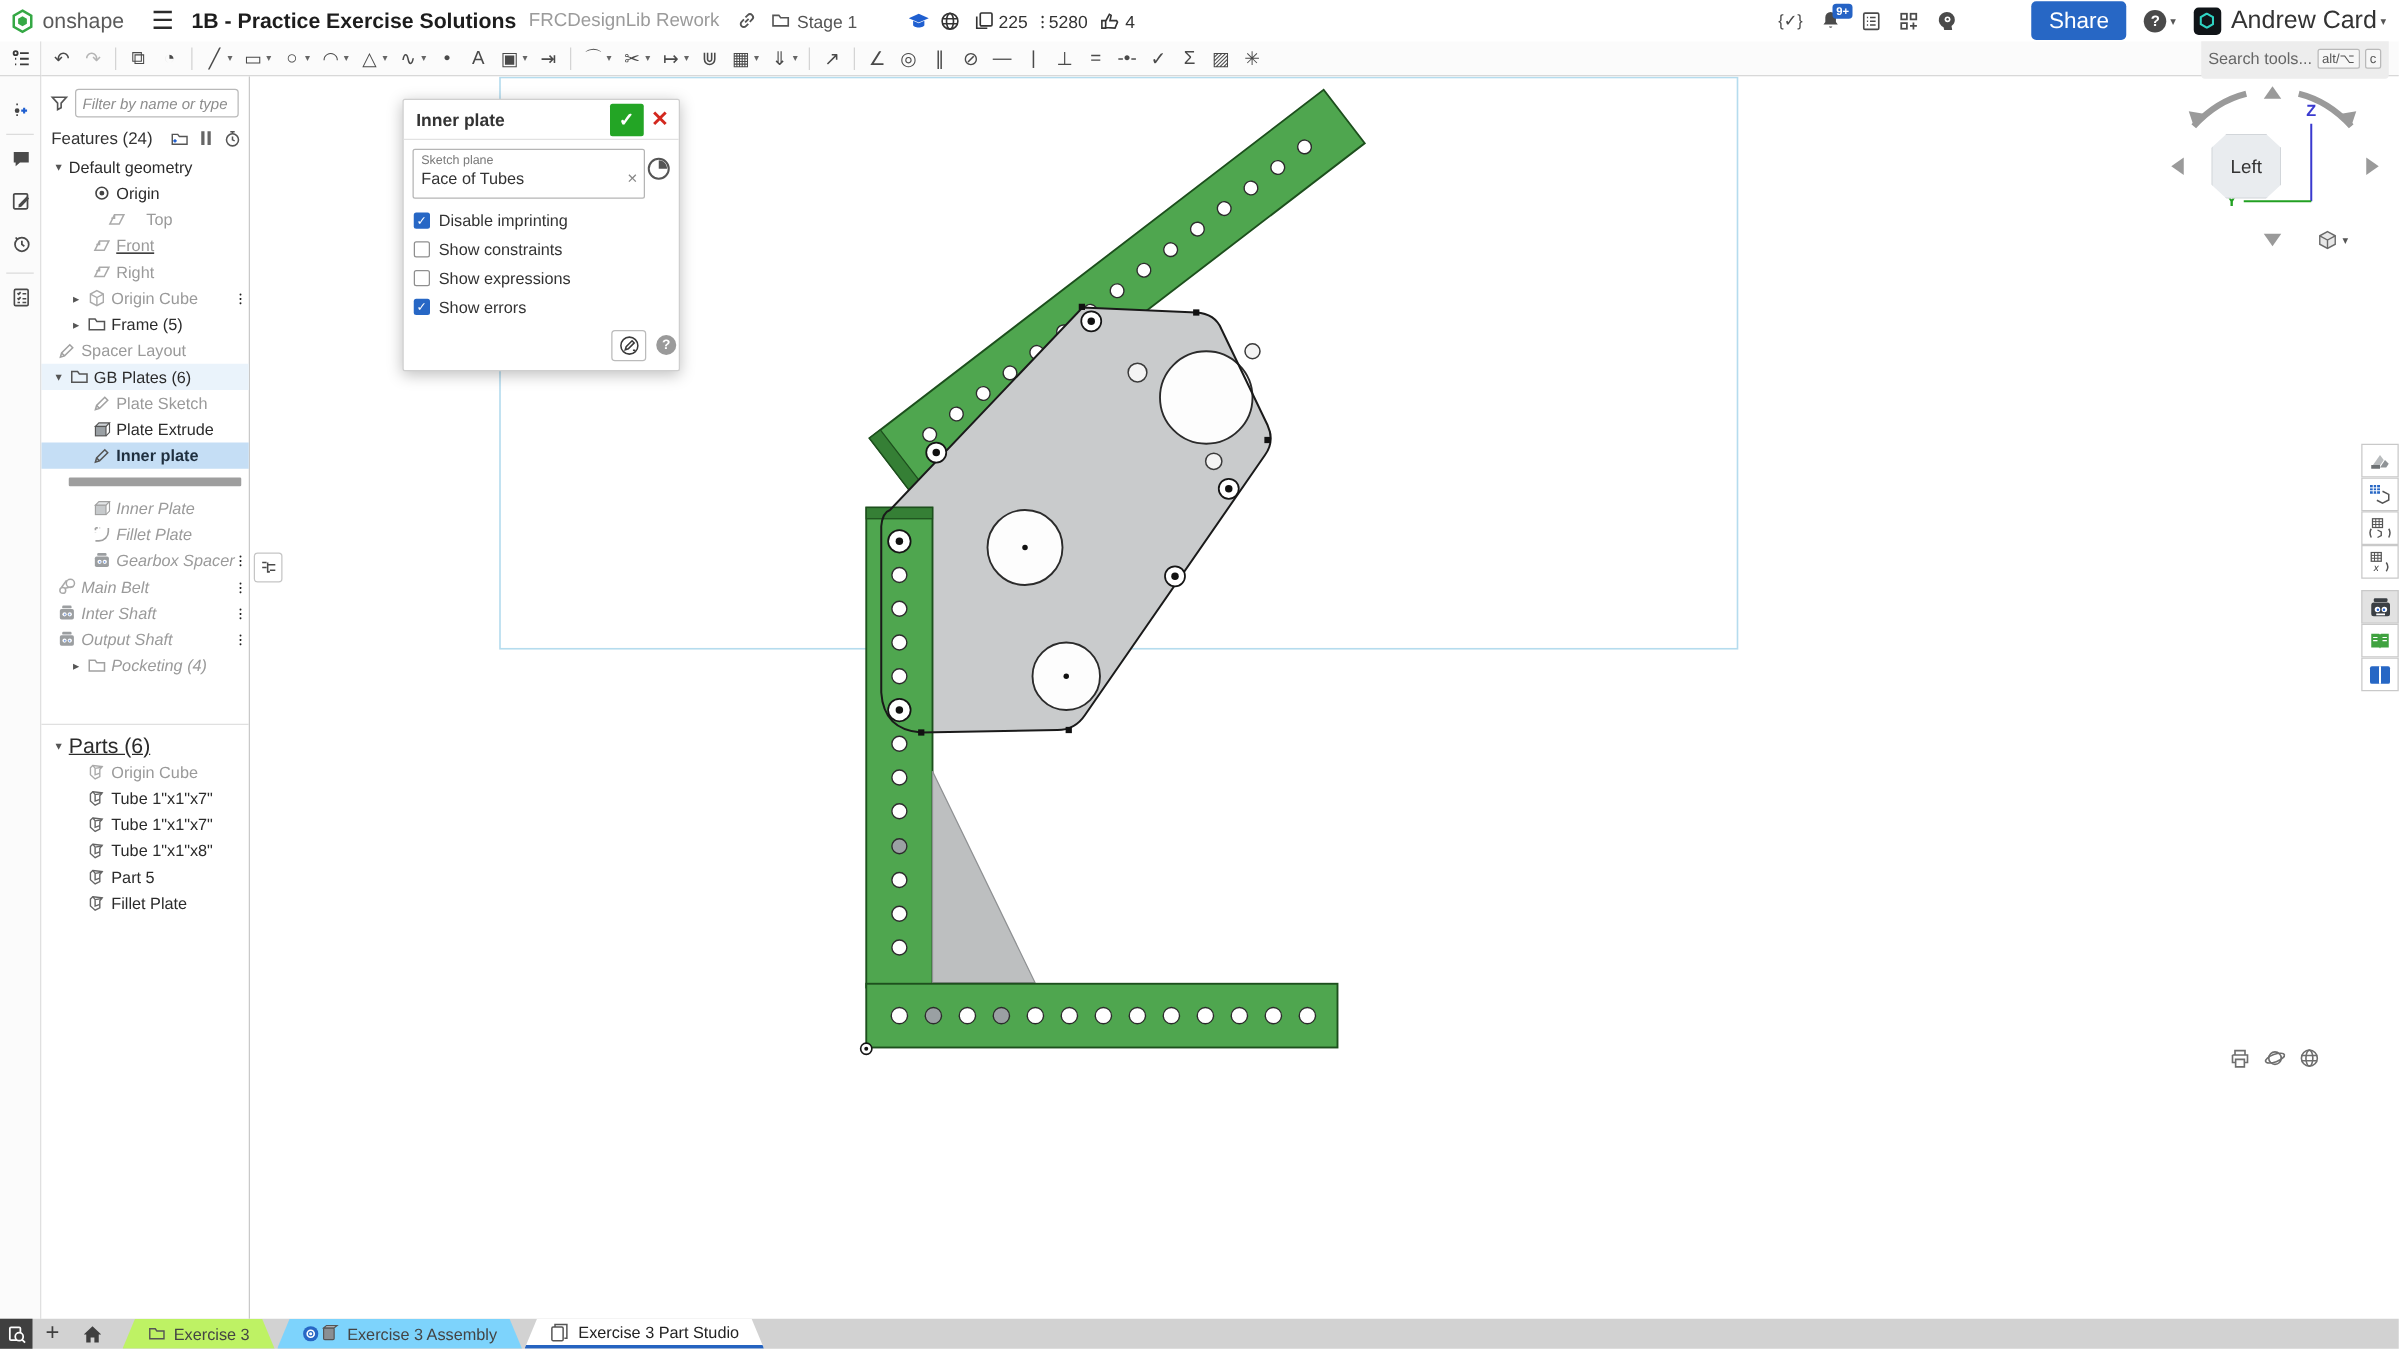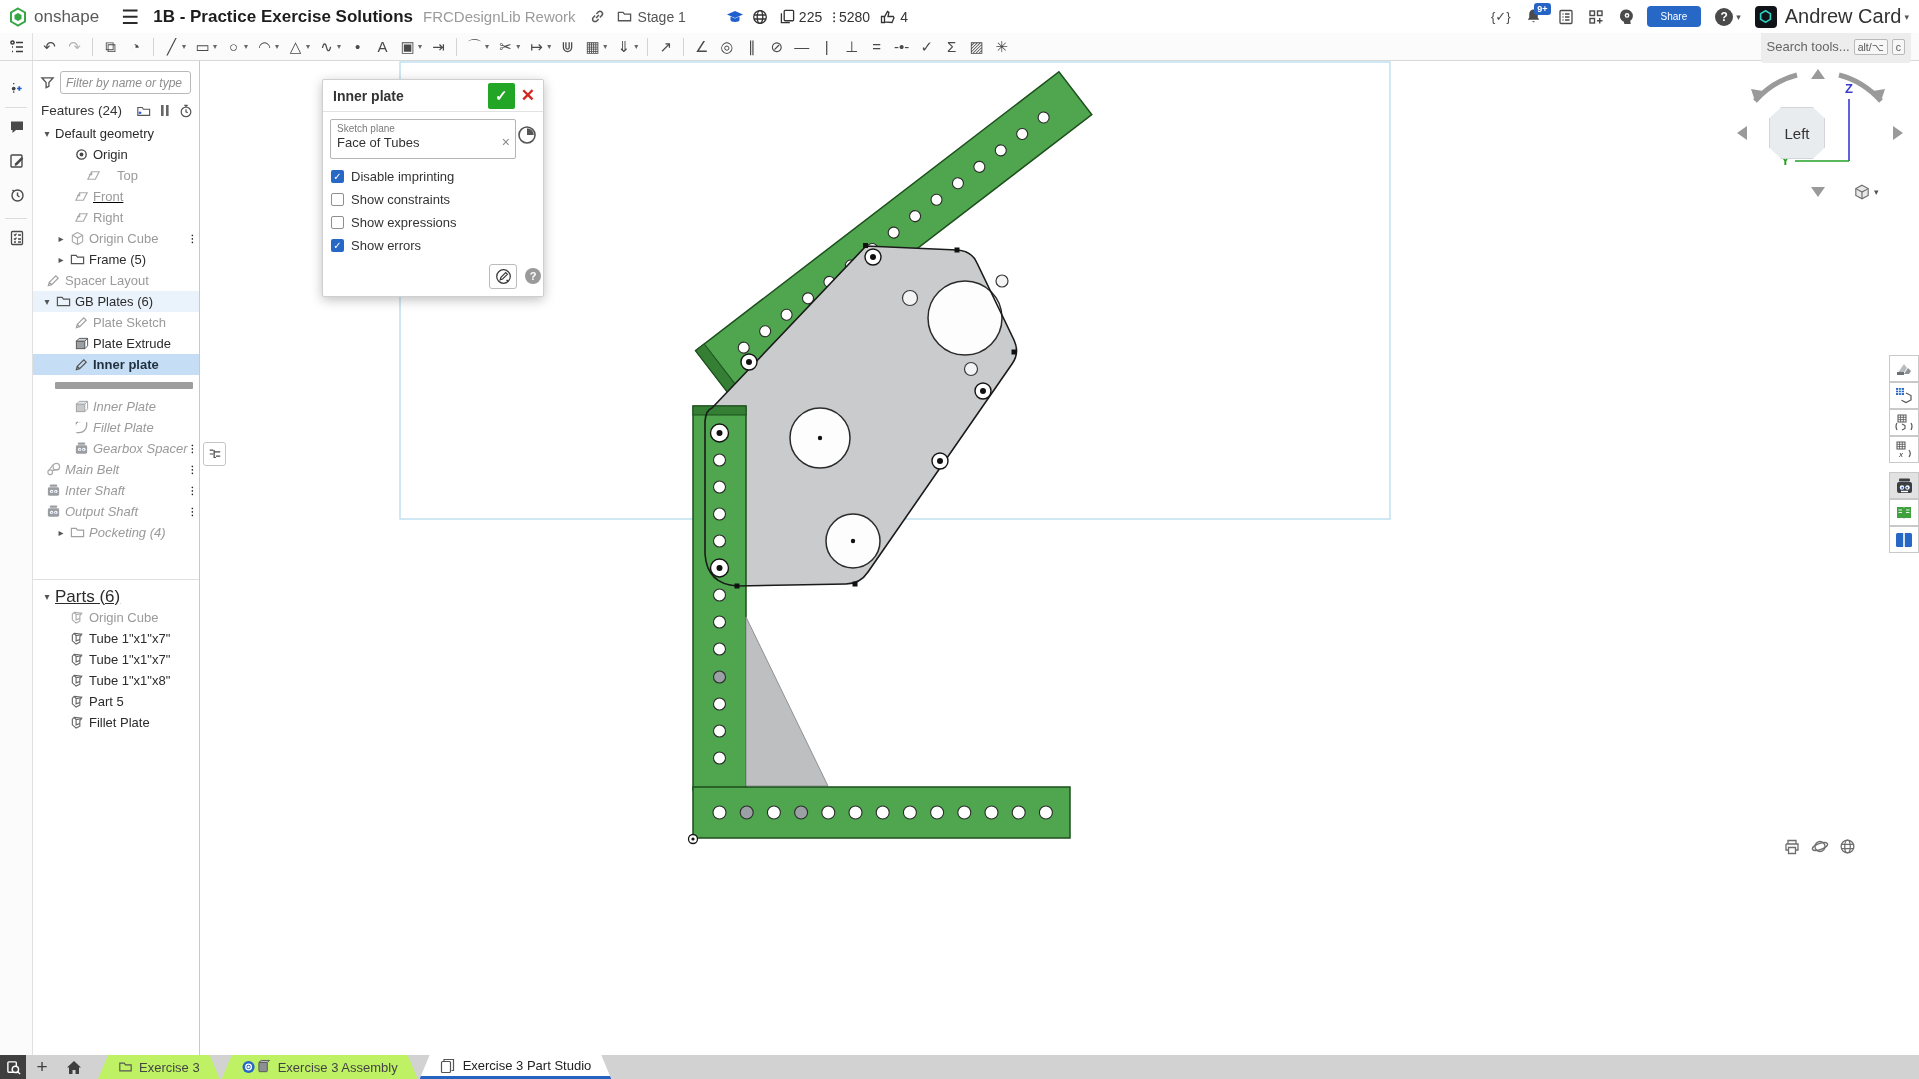--- a/index.html
+++ b/index.html
@@ -9,21 +9,21 @@
   .row { display:flex; align-items:center; }
   svg { display:block; }
 
   
   #header { position:absolute; left:0; top:0; width:1919px; height:33px; background:#fff; z-index:30; }
   .hdr-title { font-size:17px; font-weight:bold; color:#1d1d1d; white-space:nowrap; }
   .hdr-sub { font-size:15px; color:#9b9b9b; margin-left:10px; white-space:nowrap; }
   .hdr-crumb { font-size:14px; color:#555; margin-left:6px; }
   .stat-num { font-size:14px; color:#333; margin:0 10px 0 4px; }
   .hicon { color:#4a4a4a; display:flex; align-items:center; justify-content:center; }
-  .share-btn { background:#2767c5; color:#fff; font-size:10px; padding:5px 14px; border-radius:4px; cursor:pointer; }
+  .share-btn { background:#2767c5; color:#fff; font-size:18px; padding:5px 14px; border-radius:4px; cursor:pointer;margin-left:47px; }
   .badge { position:absolute; top:-5px; right:-9px; background:#2563c5; color:#fff; font-size:9px; font-weight:bold;
     padding:1px 3px; border-radius:3px; line-height:10px; }
   .caret { font-size:9px; color:#555; margin-left:3px; }
 
   
   #toolbar { position:absolute; left:33px; top:33px; width:1886px; height:28px; background:#fbfbfb;
     border-bottom:1px solid #d8d8d8; display:flex; align-items:center; z-index:25; }
   .tool { display:flex; align-items:center; height:24px; padding:0 3px; margin:0 1px; border-radius:3px;
     color:#4a4a4a; font-size:15px; cursor:pointer; white-space:nowrap; }
   .tool .tglyph { min-width:17px; text-align:center; }
@@ -957,21 +957,21 @@
   <div style="width:8px;"></div>
   <div id="tabsHost" style="display:flex;align-items:stretch;">
       <div class="dtab" style="background: #bef264;">
         <span class="ticn">
           <svg width="15" height="14" viewBox="0 0 16 16" fill="none" stroke="#555" stroke-width="1.3">
             <path d="M1.5 3.5h5l1.5 2h6.5v7h-13z"></path>
           </svg>
         </span>
         <span>Exercise 3</span>
       </div>
-      <div class="dtab" style="background: #bef264;">
+      <div class="dtab" style="background: #7dd3fc;">
         <span class="ticn">
           <svg width="30" height="16" viewBox="0 0 32 16">
             <circle cx="7" cy="8" r="6.5" fill="#2767c5"></circle>
             <path d="M4 8a3 3 0 016 0M10 8a3 3 0 01-6 0" fill="none" stroke="#fff" stroke-width="1.4"></path>
             <circle cx="7" cy="8" r="1.3" fill="#fff"></circle>
             <rect x="18" y="3" width="9" height="10" rx="1" fill="#8a8f93" stroke="#555"></rect>
             <path d="M18 3l2.5-2h9l-2.5 2z" fill="#c8ccd0" stroke="#555"></path>
           </svg>
         </span>
         <span>Exercise 3 Assembly</span>

